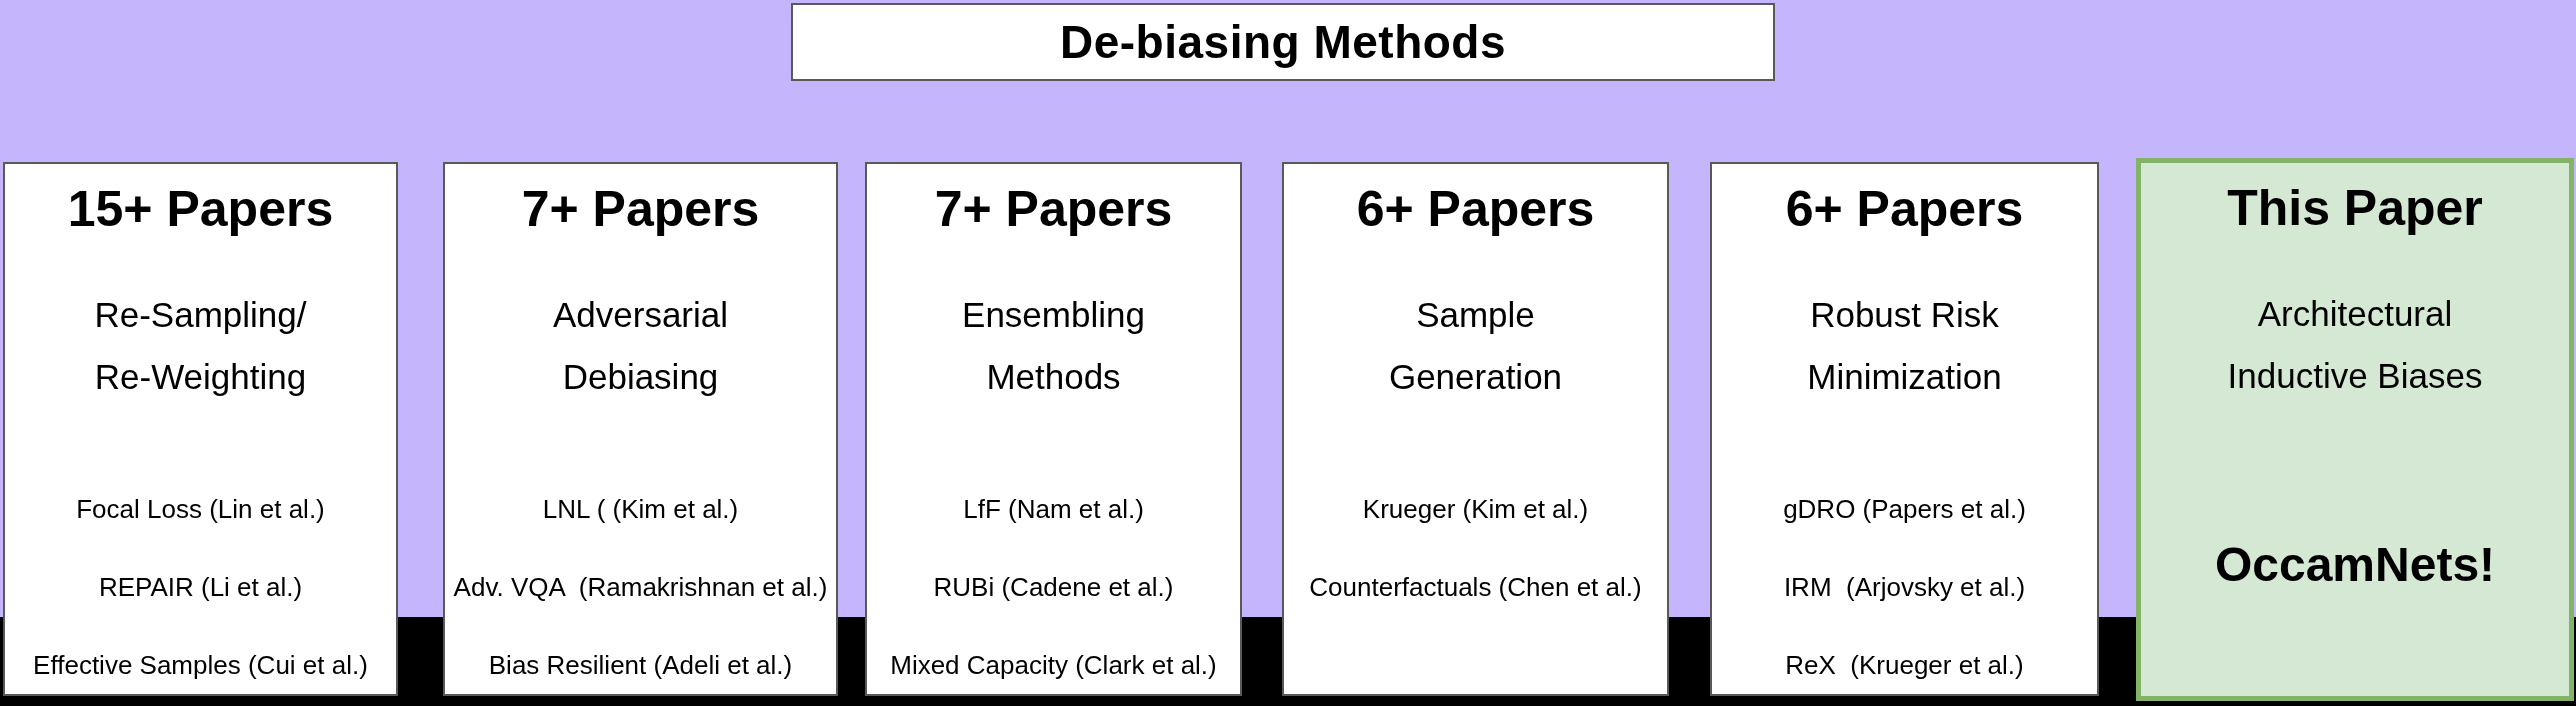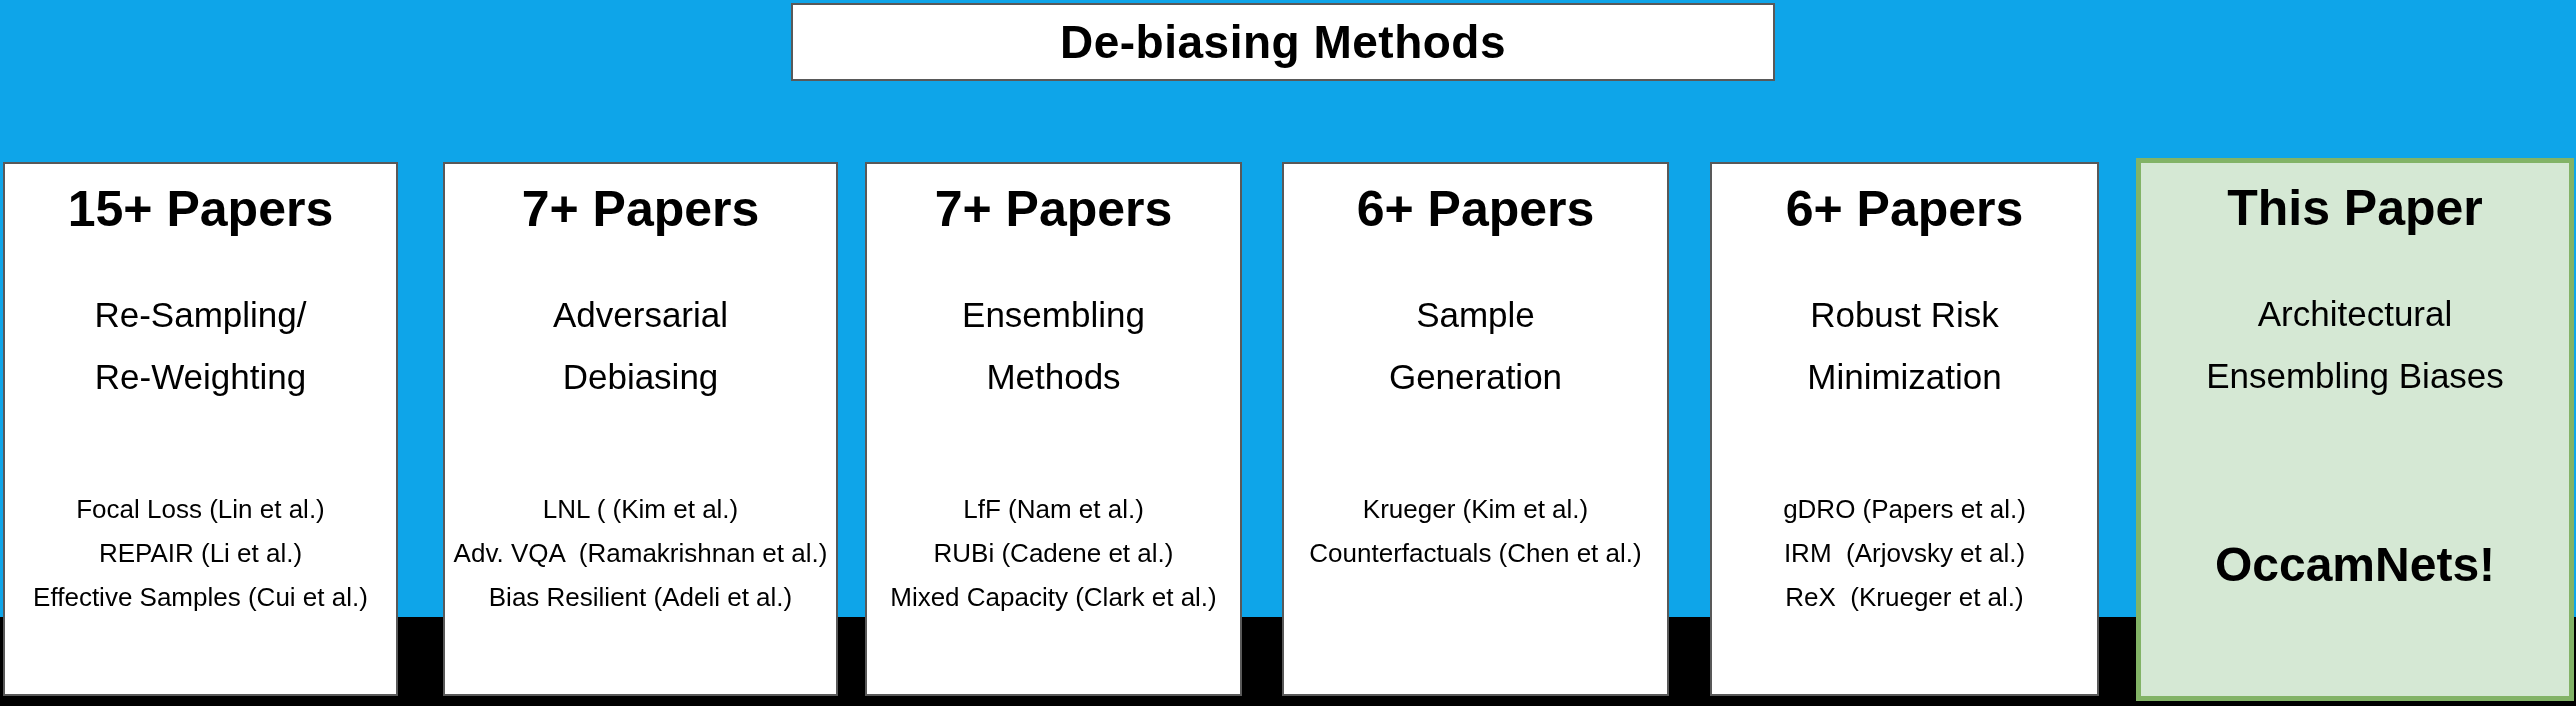--- a/index.html
+++ b/index.html
@@ -9,21 +9,21 @@
     height: 707px;
     background: #000000;
     overflow: hidden;
     font-family: "Liberation Sans", sans-serif;
     color: #000000;
   }
   .canvas {
     position: relative;
     width: 2576px;
     height: 617px;
-    background: #0ea5e9;
+    background: #c4b5fd;
   }
   .title-box {
     position: absolute;
     left: 791px;
     top: 3px;
     width: 984px;
     height: 78px;
     background: #ffffff;
     border: 2px solid #595959;
     box-sizing: border-box;
@@ -66,21 +66,21 @@
   .col-category {
     margin-top: 50px;
     font-size: 35px;
     line-height: 62px;
     white-space: pre-line;
   }
   .paper-list {
     margin-top: 86px;
     display: flex;
     flex-direction: column;
-    gap: 14px;
+    gap: 48px;
   }
   .paper-item {
     font-size: 26px;
     line-height: 30px;
     white-space: pre-wrap;
   }
   .highlight-text {
     margin-top: 130px;
     font-size: 48px;
     font-weight: bold;
@@ -145,18 +145,18 @@
     <div class="paper-list">
       <div class="paper-item">gDRO (Papers et al.)</div>
       <div class="paper-item">IRM  (Arjovsky et al.)</div>
       <div class="paper-item">ReX  (Krueger et al.)</div>
     </div>
   </div>
 
   <div class="column c5">
     <div class="col-header">This Paper</div>
     <div class="col-category">Architectural
-Ensembling Biases</div>
+Inductive Biases</div>
     <div class="highlight-text">OccamNets!</div>
   </div>
 
 </div>
 
 
 </body></html>

